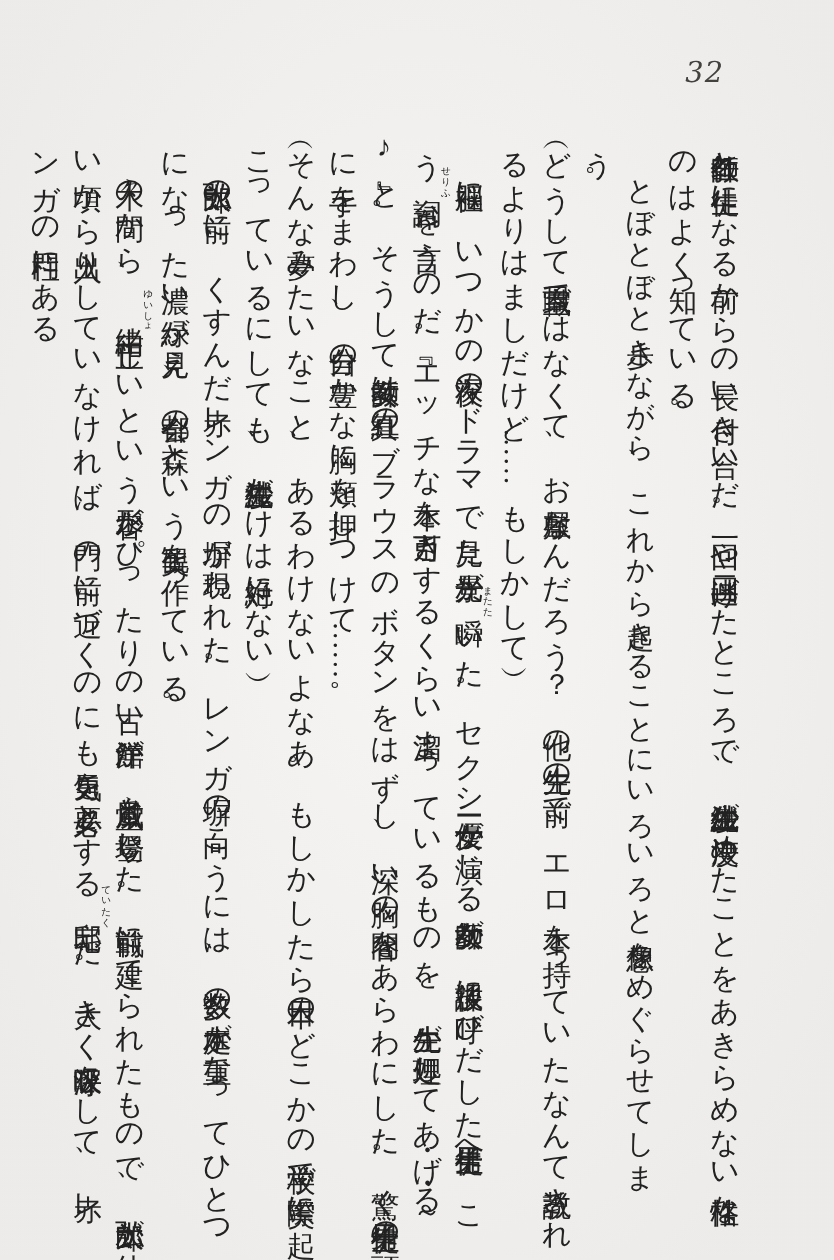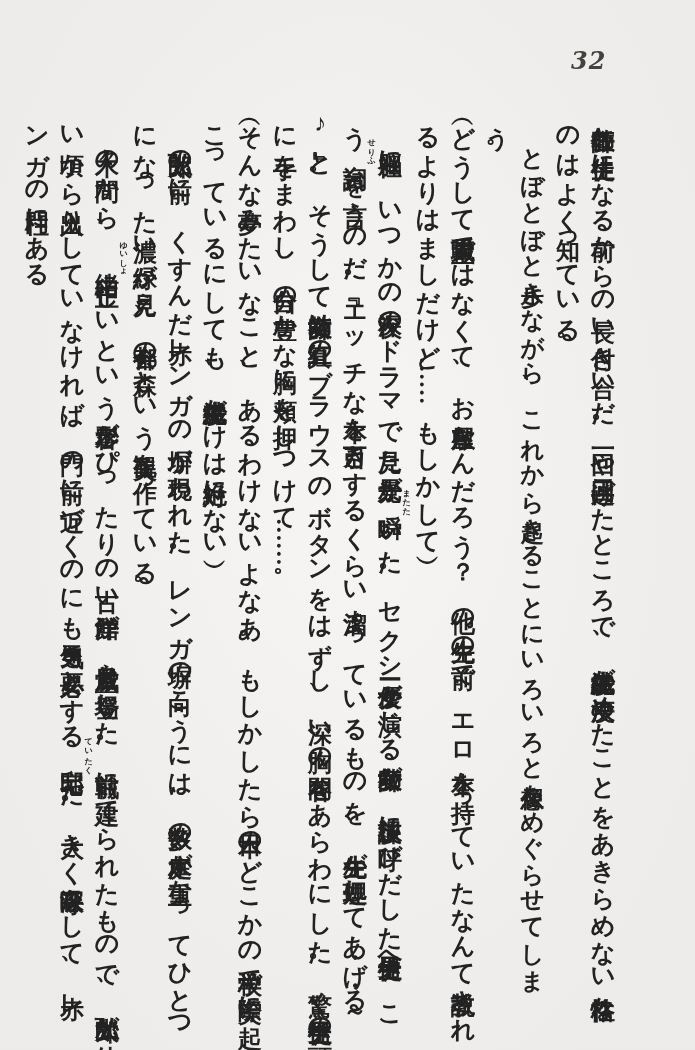--- a/index.html
+++ b/index.html
@@ -12,21 +12,20 @@
     width:695px;height:1050px;
     background:#e8e7e5;
     font-family:"Liberation Serif","DejaVu Serif",serif;
   }
   .book-page{
     position:relative;
     width:695px;height:1050px;
     background:var(--paper);
     background-image:radial-gradient(ellipse at 50% 45%, rgba(255,255,255,0.35) 0%, rgba(0,0,0,0.02) 85%);
     overflow:hidden;
-    font-weight:bold;
   }
   .folio{
     position:absolute;
     top:46px;left:571px;
     font-family:"DejaVu Serif","Liberation Serif",serif;
     font-style:italic;
     font-size:24px;
     letter-spacing:1px;
     color:var(--folio);
   }

